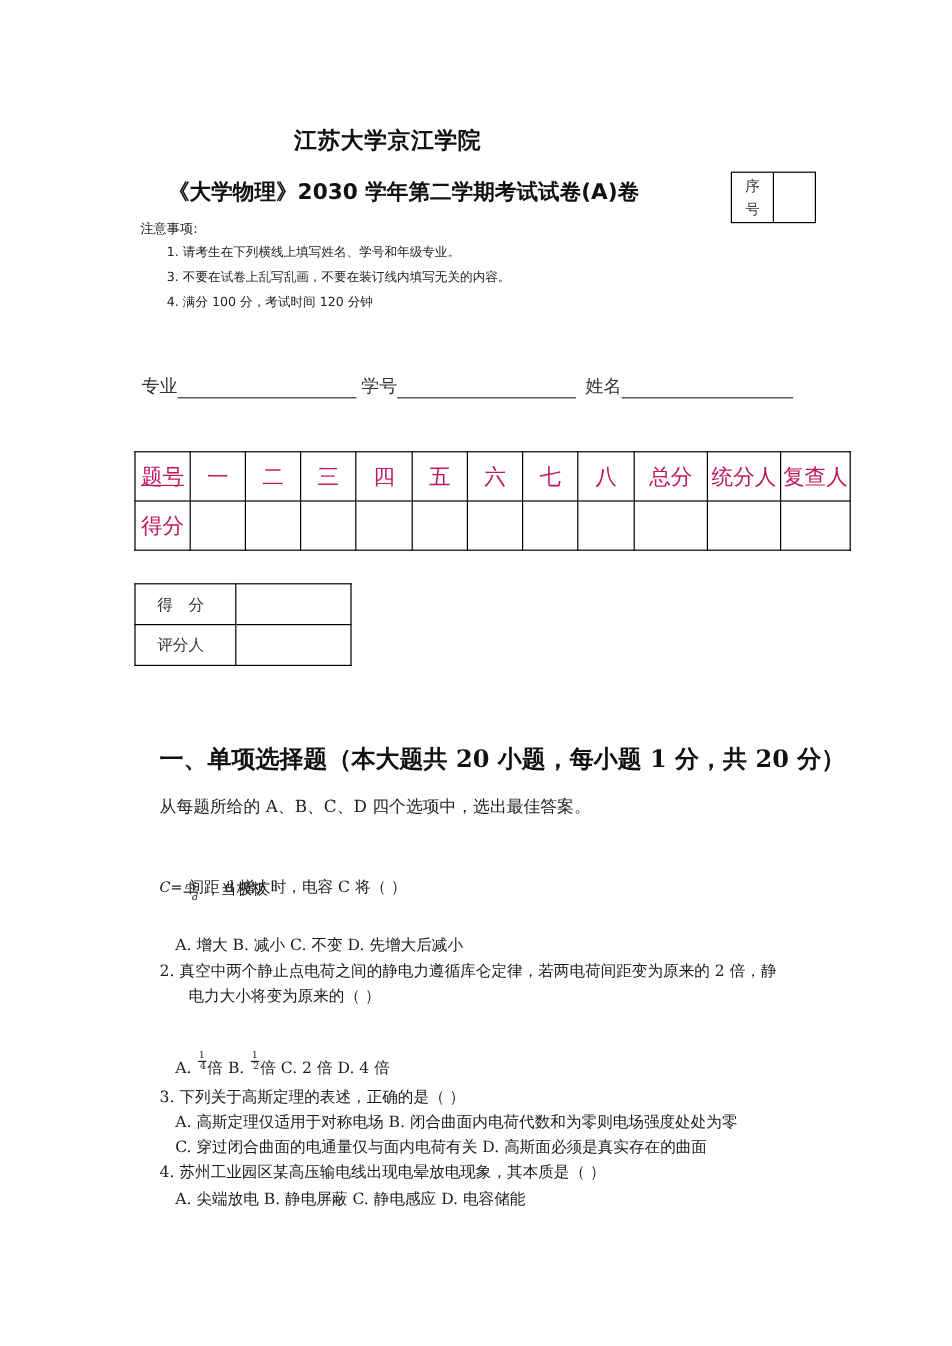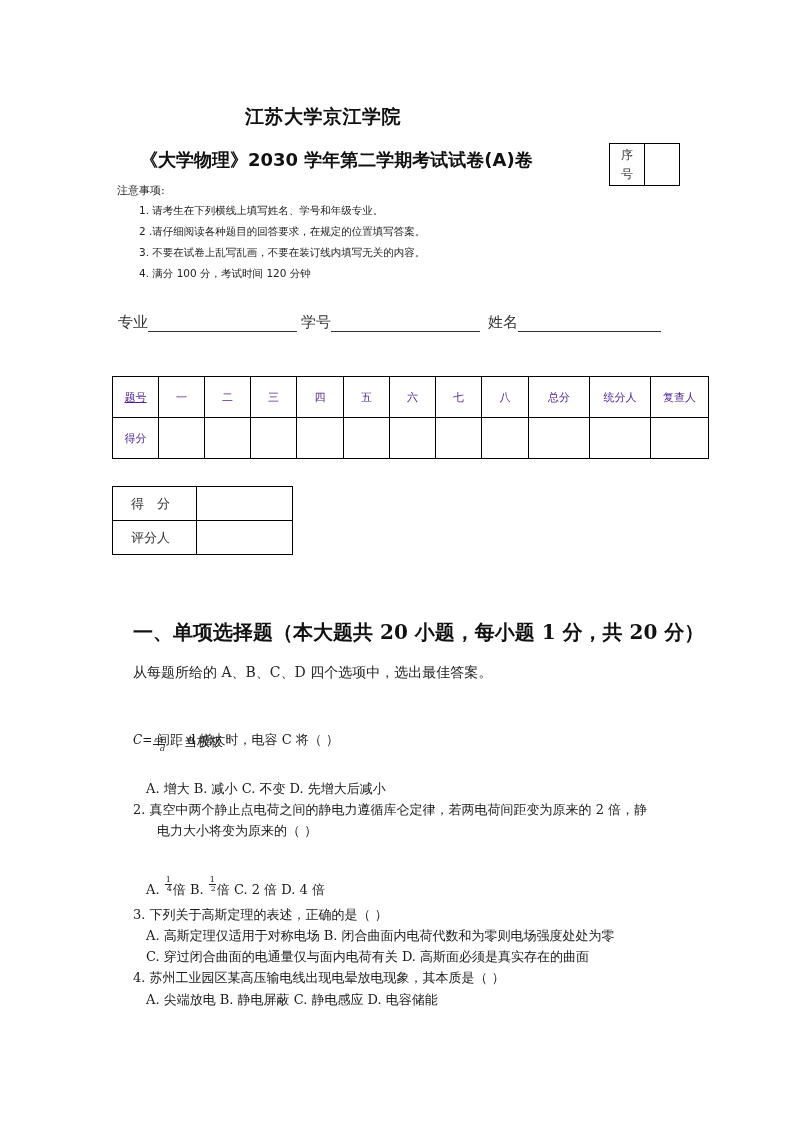--- a/index.html
+++ b/index.html
@@ -27,21 +27,21 @@
     .notice-head { left: 117px; top: 183px; font-family: "DejaVu Sans", sans-serif; font-size: 11px; color: #222; }
     .notice-list { left: 139px; top: 203px; font-family: "DejaVu Sans", sans-serif; font-size: 10.5px; color: #222; }
     .notice-list div { height: 21px; line-height: 14px; }
     .info-line {
       left: 118px; top: 313px; font-family: "DejaVu Sans", sans-serif; font-size: 15px; color: #333;
       display: flex; align-items: flex-end;
     }
     .blank { display: inline-block; border-bottom: 1px solid #333; height: 16px; margin-right: 4px; }
     table.score {
       position: absolute; left: 112px; top: 376px; border-collapse: collapse;
-      font-family: "DejaVu Sans", sans-serif; font-size: 11px; color: #4c1d95;
+      font-family: "DejaVu Sans", sans-serif; font-size: 18px; color: #be185d;
     }
     table.score td {
       border: 1.2px solid #000; height: 40px; text-align: center; padding: 0;
     }
     .underline { text-decoration: underline; }
     table.grader {
       position: absolute; left: 112px; top: 486px; border-collapse: collapse;
       font-family: "DejaVu Sans", sans-serif; font-size: 13px; color: #333;
     }
     table.grader td { border: 1.2px solid #000; height: 33px; padding: 0 18px; }
@@ -64,21 +64,20 @@
   <div class="serial-label">
     <span>序</span>
     <span>号</span>
   </div>
   <div class="serial-value"></div>
 </div>
 
 <div class="abs notice-head">注意事项:</div>
 <div class="abs notice-list">
   <div>1. 请考生在下列横线上填写姓名、学号和年级专业。</div>
-  <div>2 .请仔细阅读各种题目的回答要求，在规定的位置填写答案。</div>
   <div>3. 不要在试卷上乱写乱画，不要在装订线内填写无关的内容。</div>
   <div>4. 满分 100 分，考试时间 120 分钟</div>
 </div>
 
 <div class="abs info-line">
   <span>专业</span>
   <span class="blank" style="width:149px"></span>
   <span>学号</span>
   <span class="blank" style="width:149px;margin-right:8px"></span>
   <span>姓名</span>

